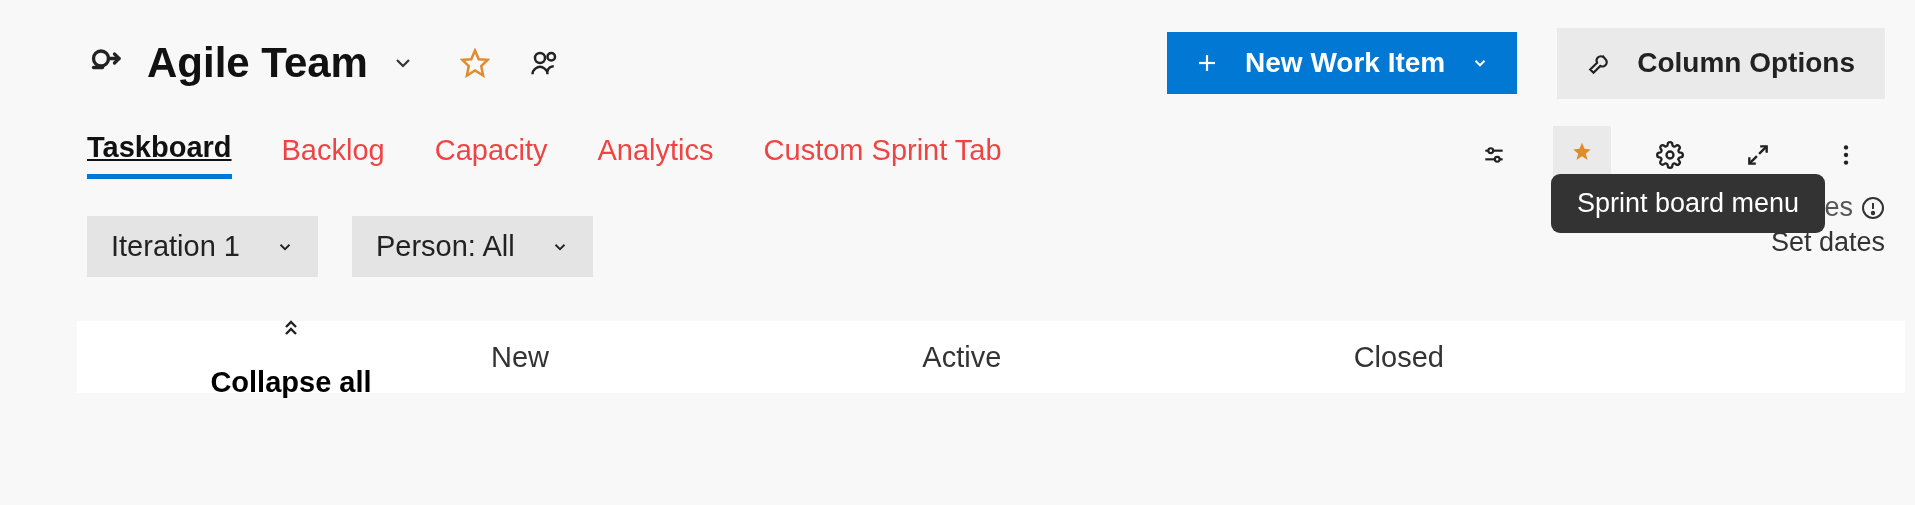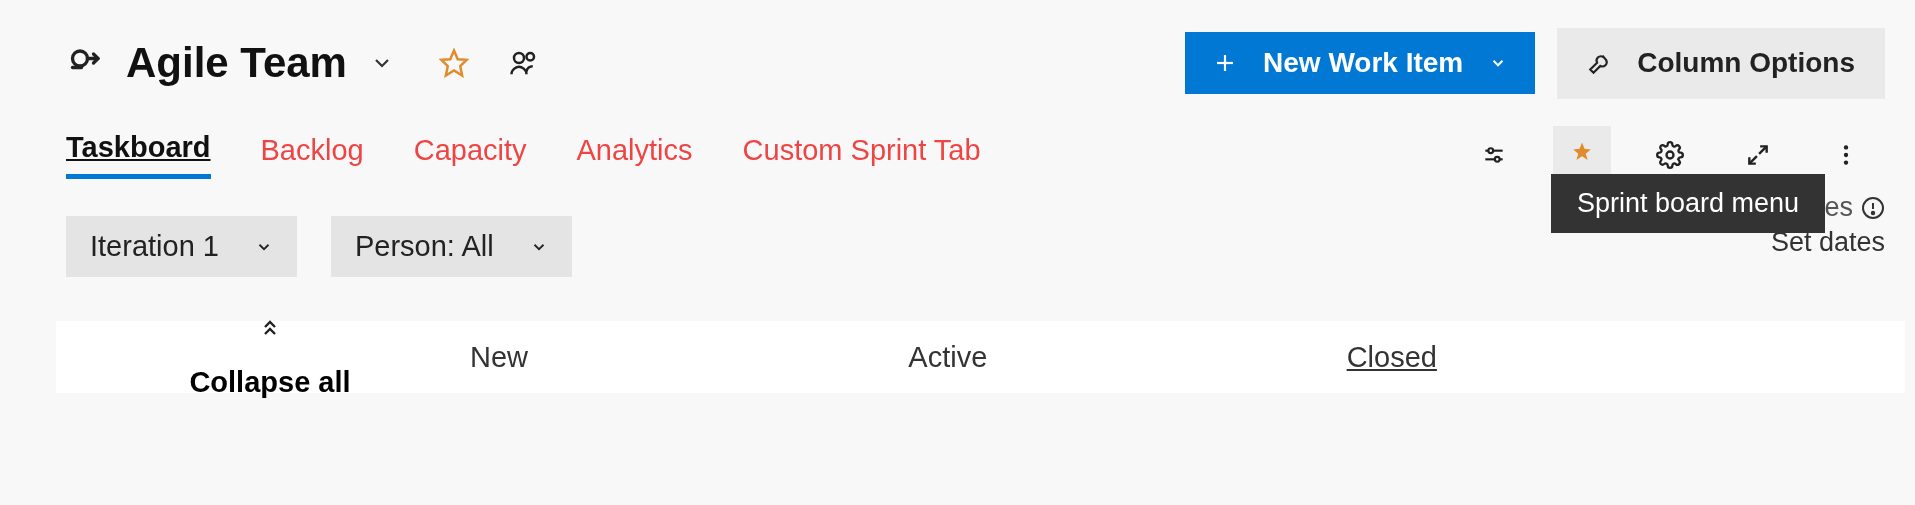--- a/index.html
+++ b/index.html
@@ -1,57 +1,57 @@
 <!DOCTYPE html>
 <html><head>
 <meta charset="utf-8">
 <style>
   * { box-sizing: border-box; margin: 0; padding: 0; font-family: 'Segoe UI', Arial, sans-serif; }
   body { background: #f8f8f8; width: 1915px; height: 505px; overflow: hidden; position: relative; }
-  .page { padding: 38px 0 0 66px; }
+  .page { padding: 38px 0 0 87px; }
 
   
   .header-row { display: flex; align-items: center; height: 50px; }
   .sprint-icon { width: 40px; height: 40px; display:flex; align-items:center; justify-content:center; margin-right: 20px; }
   .team-title { font-size: 42px; font-weight: 600; color: #111; margin-right: 20px; }
   .chev { width: 30px; height: 30px; display:flex; align-items:center; justify-content:center; margin-right: 40px; }
   .star { width: 34px; height: 34px; display:flex; align-items:center; justify-content:center; margin-right: 36px; }
   .people { width: 34px; height: 34px; display:flex; align-items:center; justify-content:center; }
   .header-spacer { flex: 1; }
-  .btn-primary { background: #0078d4; color: #fff; display:flex; align-items:center; gap: 26px; padding: 14px 28px; font-size: 28px; font-weight:600; border:none; cursor:pointer; height: 62px; margin-right: 22px; }
+  .btn-primary { background: #0078d4; color: #fff; display:flex; align-items:center; gap: 26px; padding: 14px 28px; font-size: 28px; font-weight:600; border:none; cursor:pointer; height: 62px; margin-right: 40px; }
   .btn-primary .plus { font-size: 30px; font-weight: 300; }
   .btn-primary .chev-down svg{ width:18px; height:18px; }
   .btn-secondary { background: #eaeaea; color:#222; display:flex; align-items:center; gap: 24px; padding: 14px 30px; font-size: 28px; font-weight:600; border:none; cursor:pointer; height:71px; margin-right: 30px; }
 
   
   .tabs-row { display:flex; align-items:center; margin-top: 44px; height: 46px; }
   .tab { font-size: 29px; color:#ef4444; margin-right: 50px; padding-bottom: 10px; cursor:pointer; }
   .tab.active { font-weight: 700; color:#111; border-bottom: 5px solid #0078d4; text-decoration: underline; }
   .tabs-spacer { flex:1; }
   .icon-btn { width: 58px; height: 58px; display:flex; align-items:center; justify-content:center; cursor:pointer; }
   .icon-btn.highlight { background:#eaeaea; }
   .toolbar-icons { display:flex; align-items:center; gap:30px; margin-right: 40px; position:relative; }
 
   
-  .tooltip { position:absolute; top: 48px; left: 86px; background:#333; color:#fff; font-size:27px; padding:14px 26px; white-space:nowrap; z-index:10; }
+  .tooltip { position:absolute; top: 48px; left: 86px; background:#333; color:#fff; font-size:27px; padding:14px 26px; white-space:nowrap; z-index:10;border-radius:9px; }
 
   
   .filters-row { display:flex; align-items:center; margin-top: 38px; gap: 34px; position:relative; }
   .filter-pill { background:#e4e4e4; color:#222; font-size:29px; padding: 14px 24px; display:flex; align-items:center; gap:36px; cursor:pointer; }
   .filter-pill .chev-down svg { width:18px; height:18px; }
   .dates-block { position:absolute; right: 30px; top: -24px; text-align:right; }
   .no-dates { font-size:27px; color:#555; display:flex; align-items:center; gap:8px; justify-content:flex-end; }
   .warn { width:24px; height:24px; }
   .set-dates { font-size:27px; color:#333; margin-top:4px; cursor:pointer; }
 
   
   .board-header { background:#fff; margin-top: 44px; display:flex; align-items:center; height: 72px; padding-left: 14px; margin-left:-10px; margin-right:0; width: calc(100% - 0px); }
   .collapse-cell { display:flex; align-items:center; gap:26px; width: 400px; font-size:29px; font-weight:600;flex-direction:column; }
   .col-head { font-size:29px; color:#333; flex:1; }
-  .col-head.closed { padding-right:120px;text-decoration:underline; }
+  .col-head.closed { padding-right:120px; }
 
   svg { display:block; }
 </style>
 </head>
 <body>
 
 <div class="page">
 
   <div class="header-row">
     <span class="sprint-icon">

